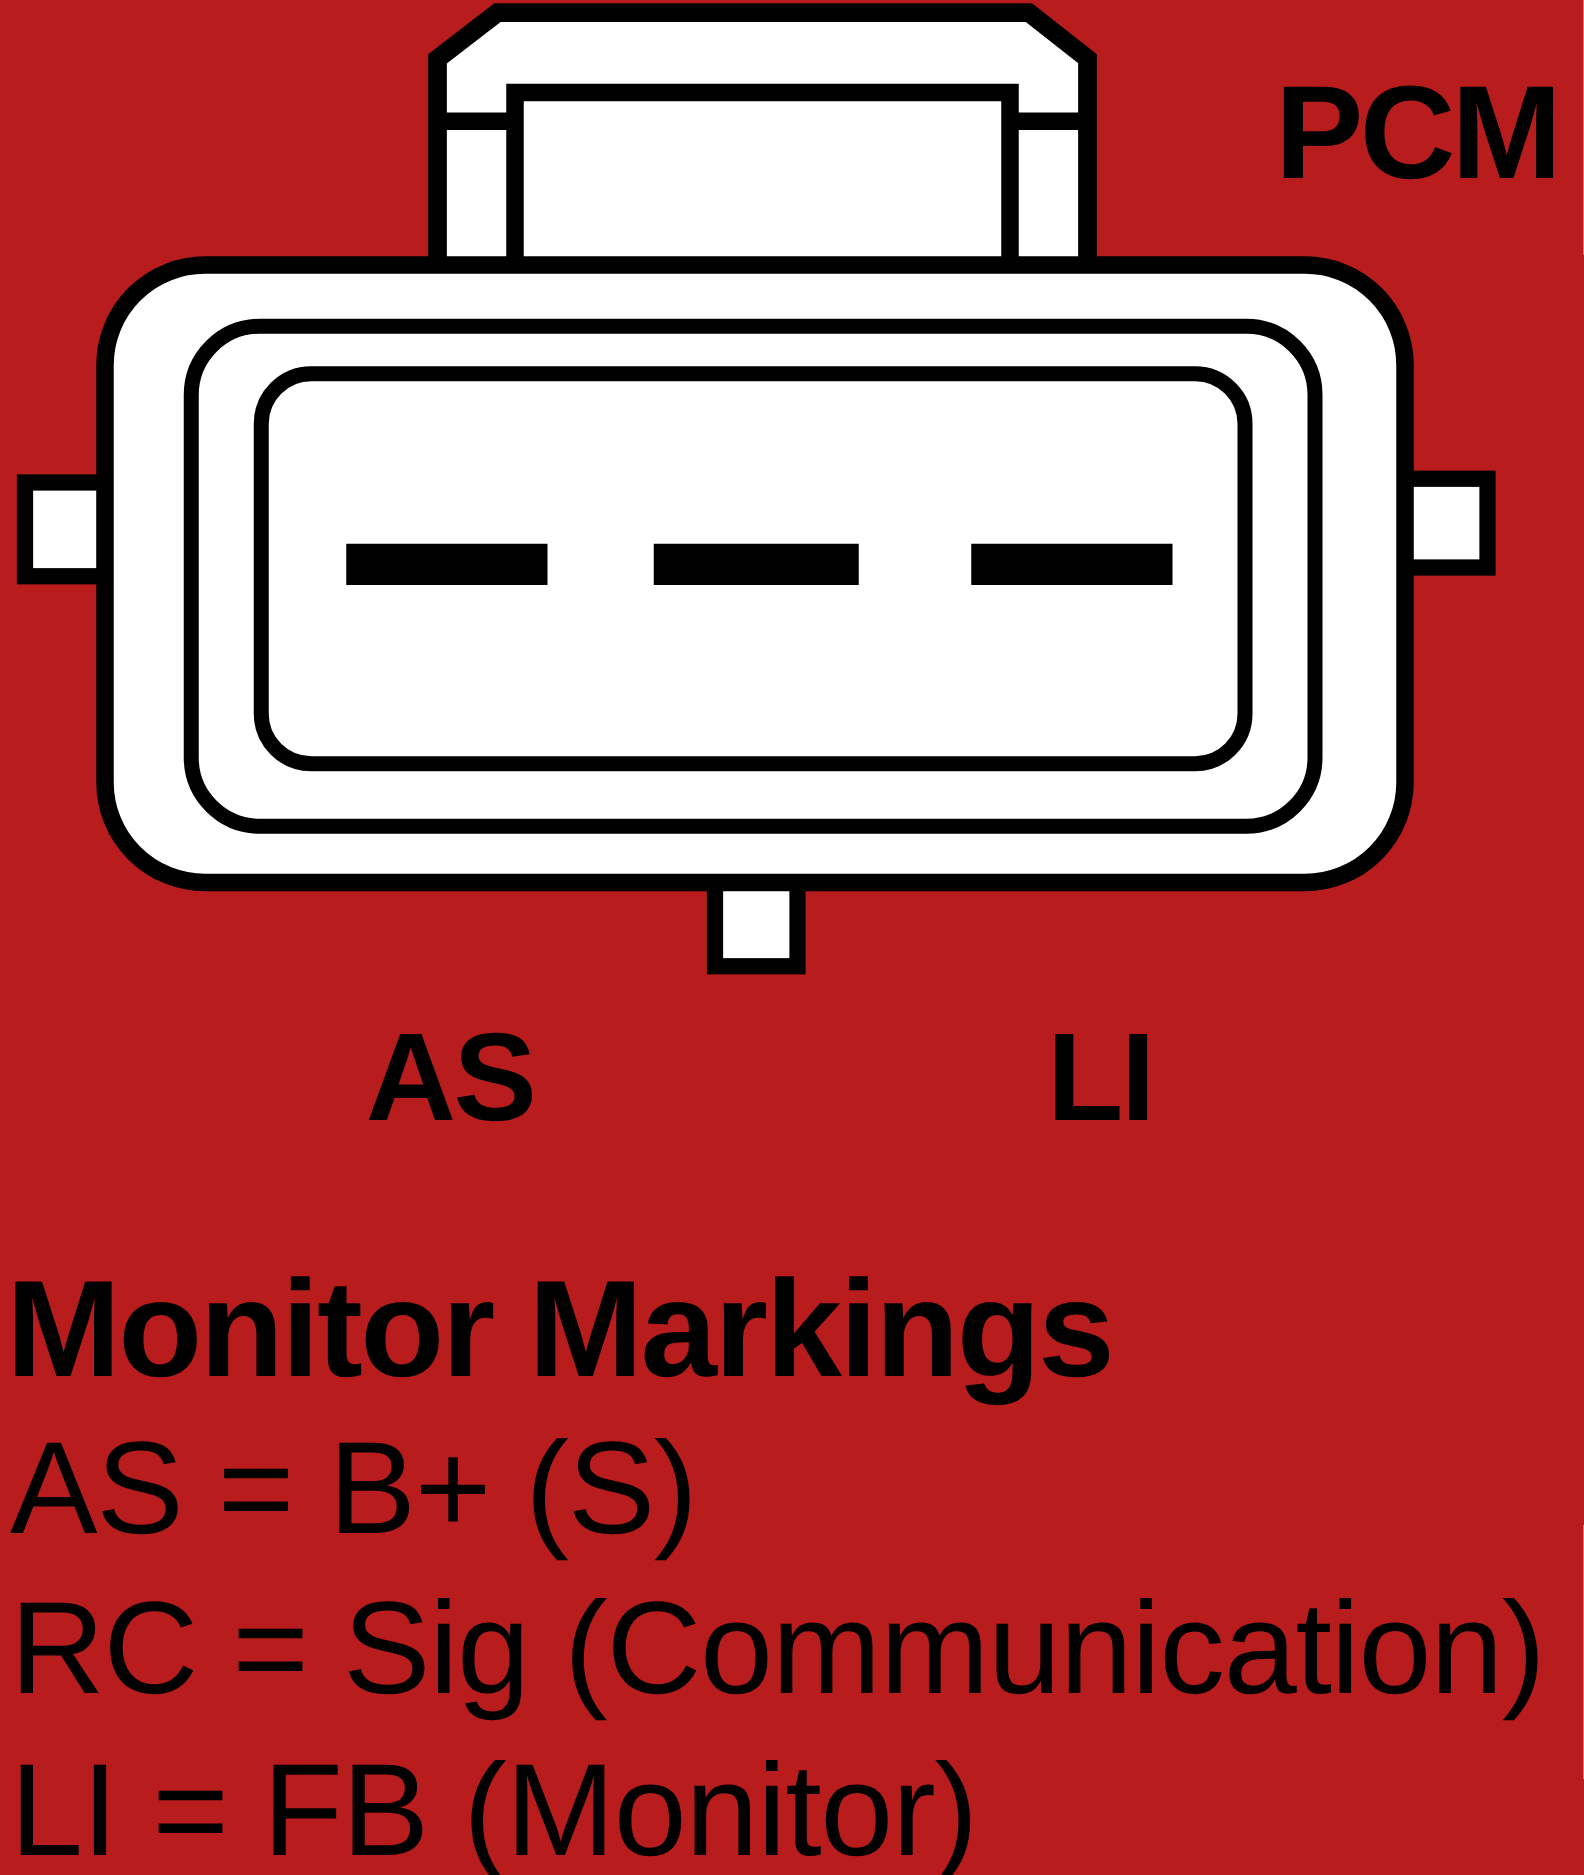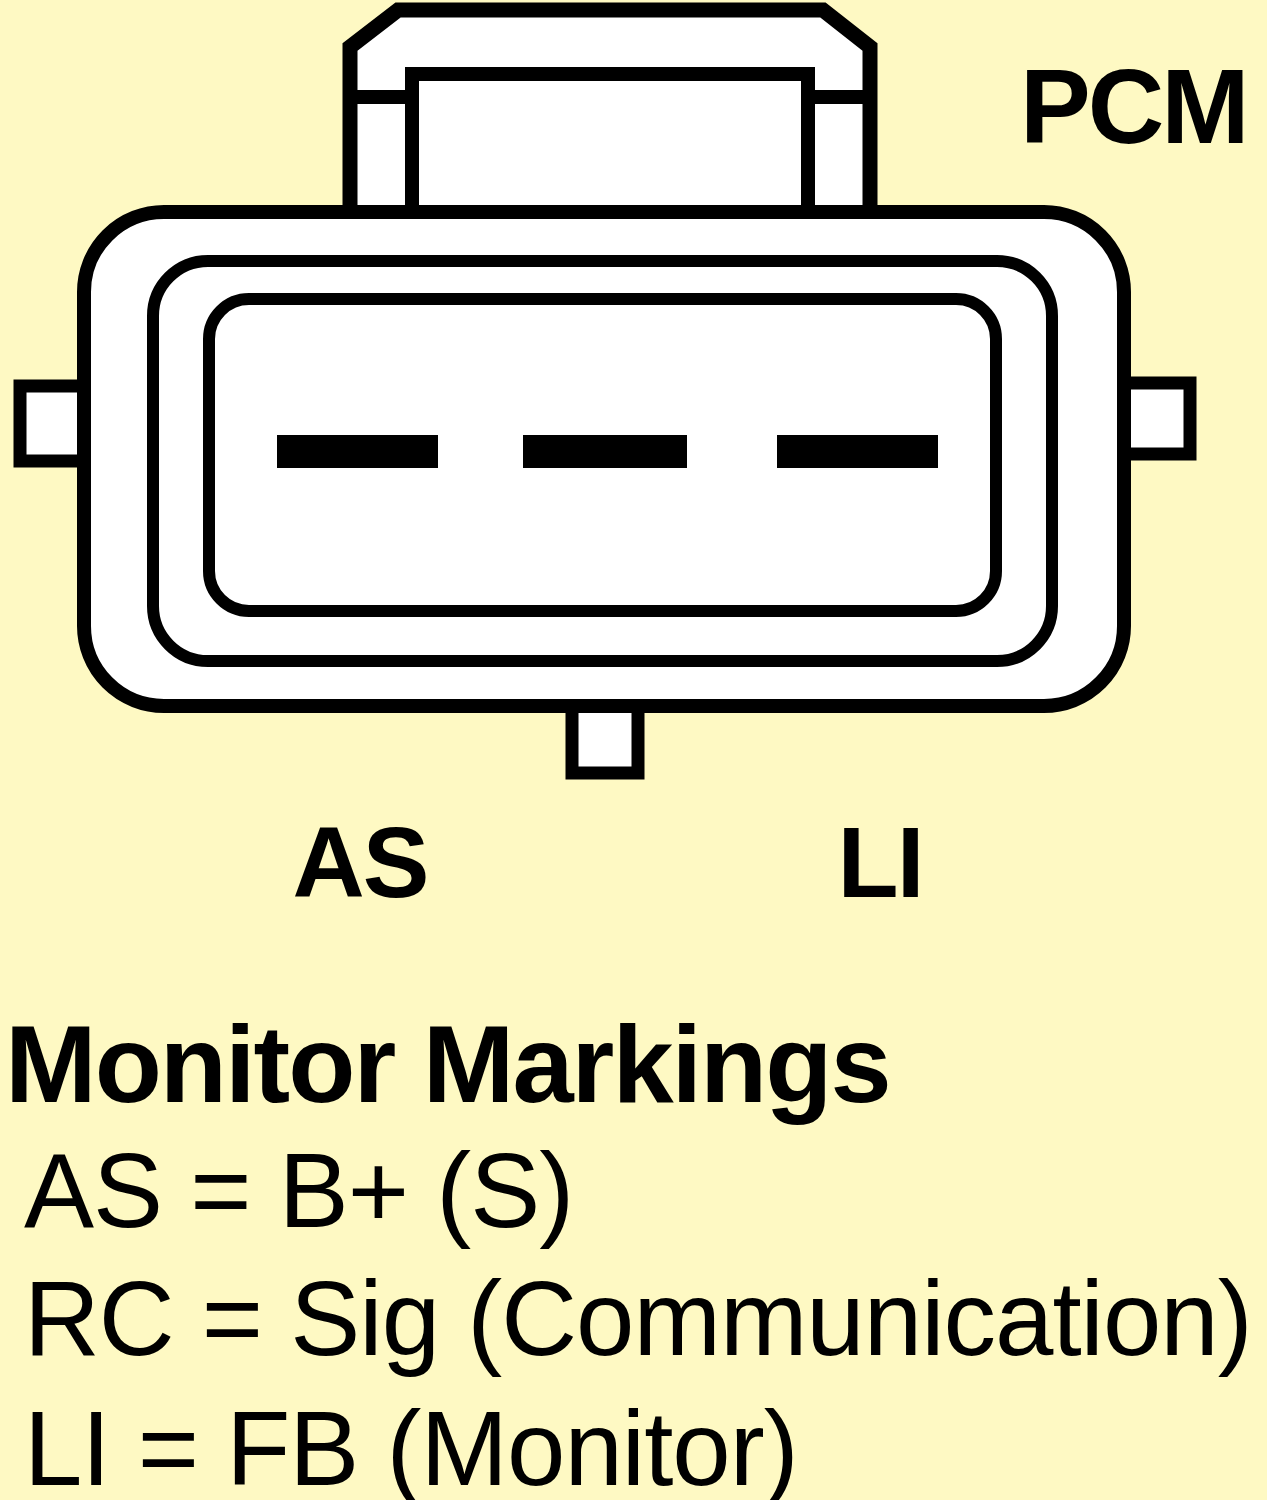--- a/index.html
+++ b/index.html
@@ -4,21 +4,21 @@
 <style>
   html, body {
     margin: 0;
     padding: 0;
     background: #ffffff;
   }
   .canvas {
     position: relative;
     width: 1267px;
     height: 1500px;
-    background: #fef9c3;
+    background: #b91c1c;
     font-family: "Liberation Sans", sans-serif;
     color: #000000;
     overflow: hidden;
   }
   .canvas svg {
     position: absolute;
     left: 0;
     top: 0;
   }
   .label {
@@ -49,21 +49,20 @@
     top: 1009px;
     font-size: 110px;
     font-weight: bold;
     letter-spacing: -2px;
   }
   .legend-line {
     left: 8px;
     font-size: 105px;
     font-weight: normal;
     letter-spacing: -1px;
-    margin-left: 16px;
   }
   .legend-line.l1 { top: 1138px; }
   .legend-line.l2 { top: 1266px; }
   .legend-line.l3 { top: 1396px; }
 </style>
 </head>
 <body>
 
 <div class="canvas">
 

